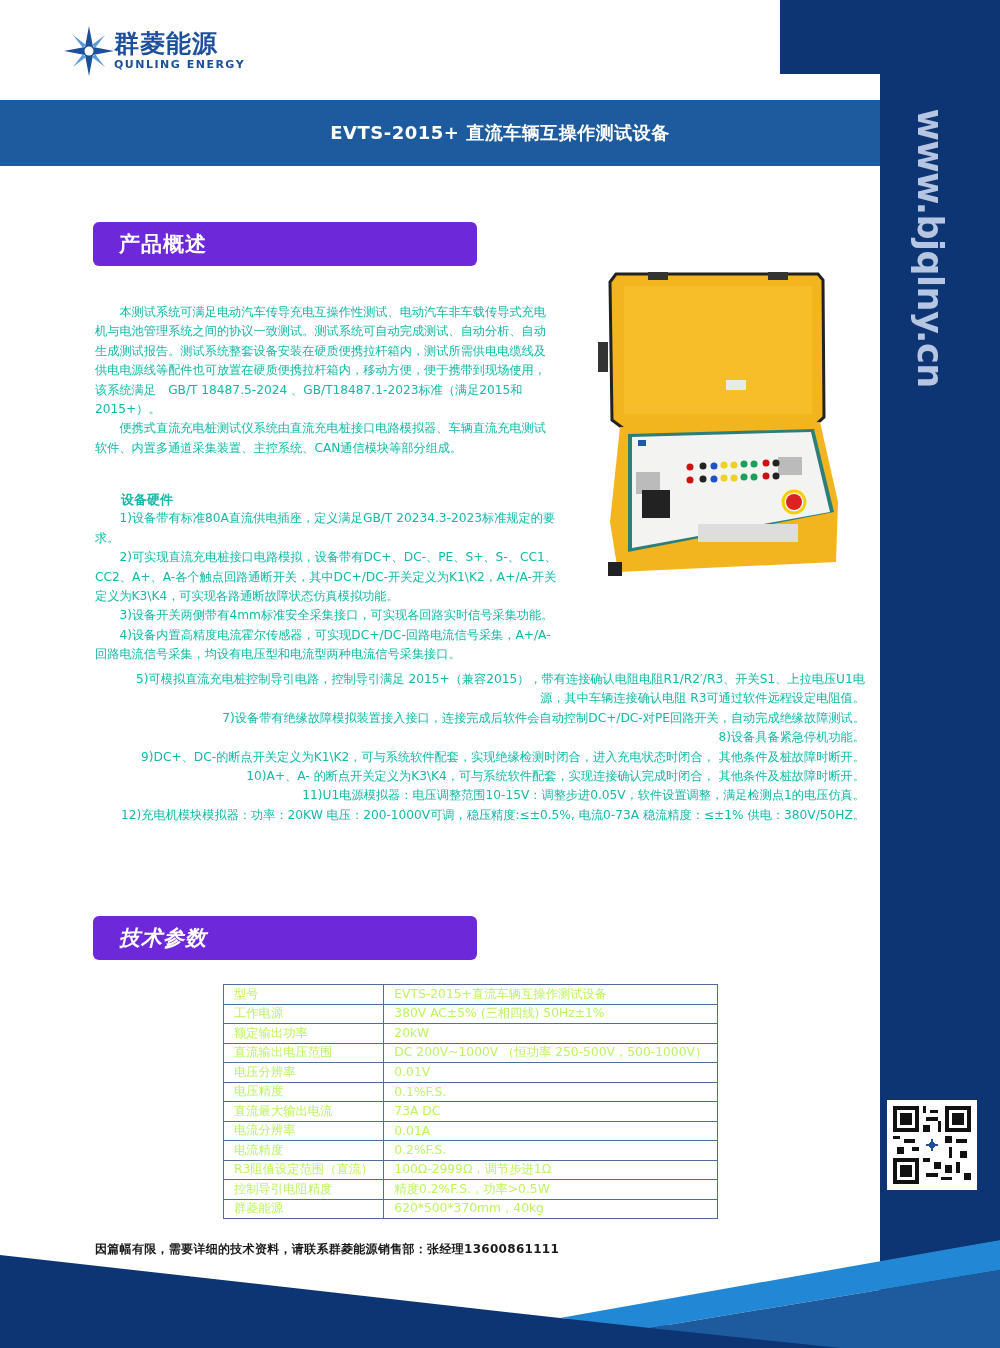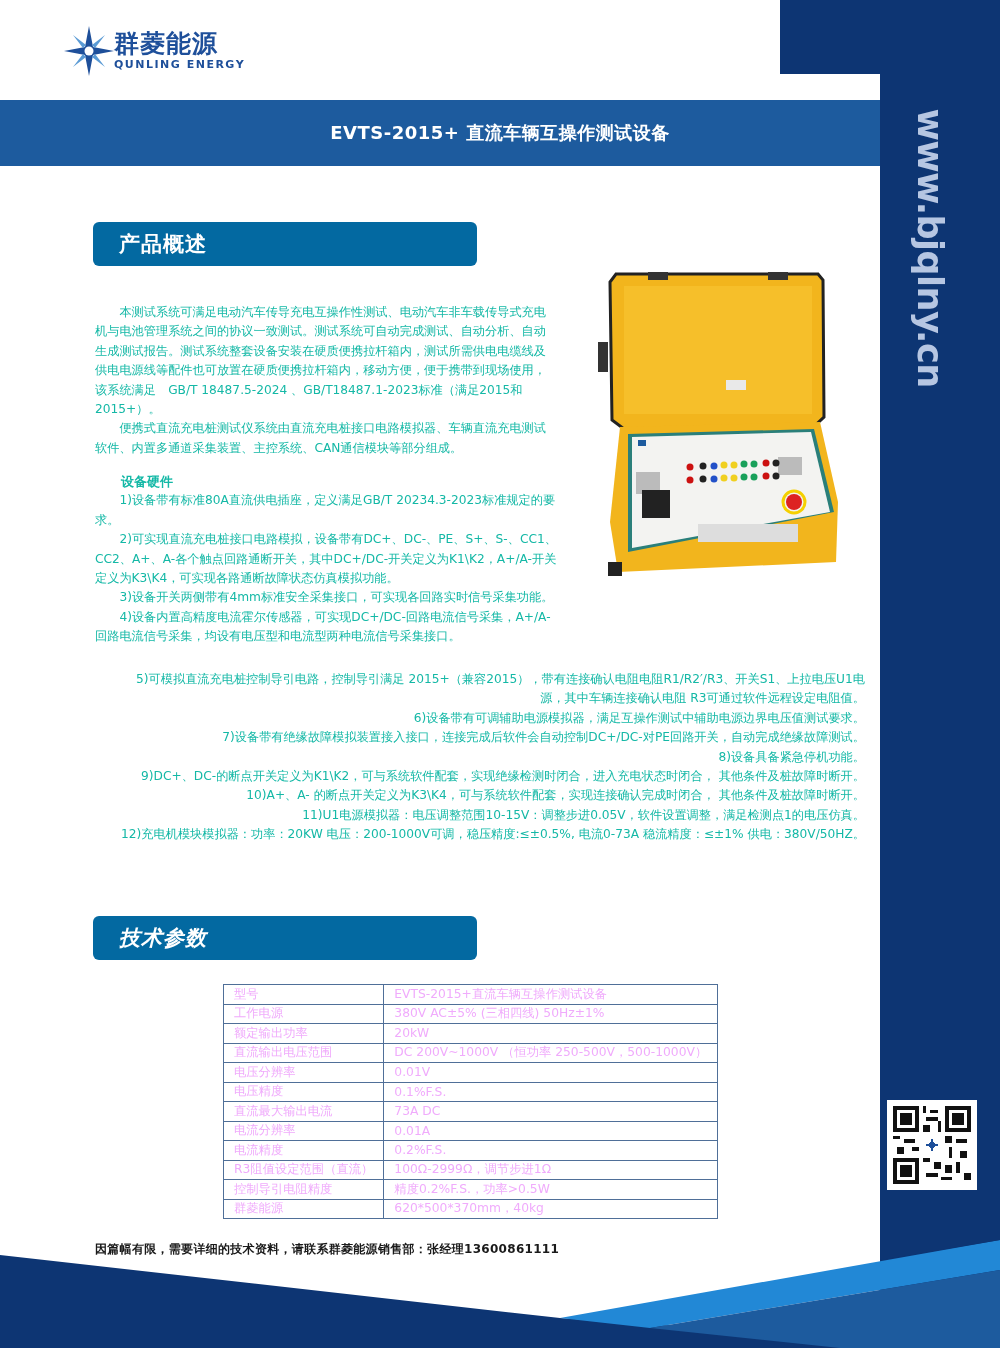--- a/index.html
+++ b/index.html
@@ -32,37 +32,37 @@
   .url-vertical {
     position: absolute; left: 905px; top: 108px; width: 50px; height: 280px;
     display: flex; align-items: center; justify-content: center;
   }
   .url-text {
     transform: rotate(90deg); white-space: nowrap; color: #b6c6e2; font-size: 35px; font-weight: bold;
     letter-spacing: -0.5px;
   }
 
   .section-header {
-    position: absolute; left: 93px; width: 384px; height: 44px; background: #0369a1; border-radius: 6px;
+    position: absolute; left: 93px; width: 384px; height: 44px; background: #6d28d9; border-radius: 6px;
     display: flex; align-items: center; padding-left: 26px;
   }
   .section-header span { color: #ffffff; font-size: 21px; font-weight: bold; letter-spacing: 1px; }
 
   .body-text { position: absolute; font-size: 12.2px; line-height: 19.4px; color: #14b8a6; }
   .body-text p { text-indent: 2em; }
   .overview { left: 95px; top: 303px; width: 462px; }
-  .hardware-title { font-weight: bold; font-size: 13px; padding-left: 2em; margin-top: 2px; }
+  .hardware-title { font-weight: bold; font-size: 13px; padding-left: 2em; margin-top: 20px; }
   .hardware { left: 95px; top: 470px; width: 466px; }
   .hardware-wide { left: 95px; top: 670px; width: 770px; text-align: right; }
 
   .product-photo { position: absolute; left: 598px; top: 262px; width: 245px; height: 325px; }
 
   .spec-table {
     position: absolute; left: 223px; top: 984px; width: 481px; border-collapse: collapse;
-    font-size: 12.3px; color: #f0abfc;
+    font-size: 12.3px; color: #bef264;
   }
   .spec-table td { border: 1.5px solid #4f6f98; height: 19.5px; padding: 0 10px; white-space: nowrap; }
   .spec-table td.k { width: 155px; }
 
   .qr { position: absolute; left: 887px; top: 1100px; width: 90px; height: 90px; background: #ffffff; padding: 6px; }
 
   .footer-note { position: absolute; left: 95px; top: 1241px; font-size: 12px; font-weight: bold; color: #1a1a1a; letter-spacing: 0.3px; }
 
   .bottom-shapes { position: absolute; left: 0; top: 1230px; width: 1000px; height: 118px; }
 </style>
@@ -151,21 +151,20 @@
 <div class="body-text hardware">
   <div class="hardware-title">设备硬件</div>
   <p>1)设备带有标准80A直流供电插座，定义满足GB/T 20234.3-2023标准规定的要求。</p>
   <p>2)可实现直流充电桩接口电路模拟，设备带有DC+、DC-、PE、S+、S-、CC1、CC2、A+、A-各个触点回路通断开关，其中DC+/DC-开关定义为K1\K2，A+/A-开关定义为K3\K4，可实现各路通断故障状态仿真模拟功能。</p>
   <p>3)设备开关两侧带有4mm标准安全采集接口，可实现各回路实时信号采集功能。</p>
   <p>4)设备内置高精度电流霍尔传感器，可实现DC+/DC-回路电流信号采集，A+/A-回路电流信号采集，均设有电压型和电流型两种电流信号采集接口。</p>
 </div>
 
 <div class="body-text hardware-wide">
   <p>5)可模拟直流充电桩控制导引电路，控制导引满足 2015+（兼容2015），带有连接确认电阻电阻R1/R2′/R3、开关S1、上拉电压U1电源，其中车辆连接确认电阻 R3可通过软件远程设定电阻值。</p>
-  <p>6)设备带有可调辅助电源模拟器，满足互操作测试中辅助电源边界电压值测试要求。</p>
   <p>7)设备带有绝缘故障模拟装置接入接口，连接完成后软件会自动控制DC+/DC-对PE回路开关，自动完成绝缘故障测试。</p>
   <p>8)设备具备紧急停机功能。</p>
   <p>9)DC+、DC-的断点开关定义为K1\K2，可与系统软件配套，实现绝缘检测时闭合，进入充电状态时闭合， 其他条件及桩故障时断开。</p>
   <p>10)A+、A- 的断点开关定义为K3\K4，可与系统软件配套，实现连接确认完成时闭合， 其他条件及桩故障时断开。</p>
   <p>11)U1电源模拟器：电压调整范围10-15V：调整步进0.05V，软件设置调整，满足检测点1的电压仿真。</p>
   <p>12)充电机模块模拟器：功率：20KW 电压：200-1000V可调，稳压精度:≤±0.5%, 电流0-73A 稳流精度：≤±1% 供电：380V/50HZ。</p>
 </div>
 
 <div class="section-header" style="top:916px;font-style:italic;">
   <span>技术参数</span>

